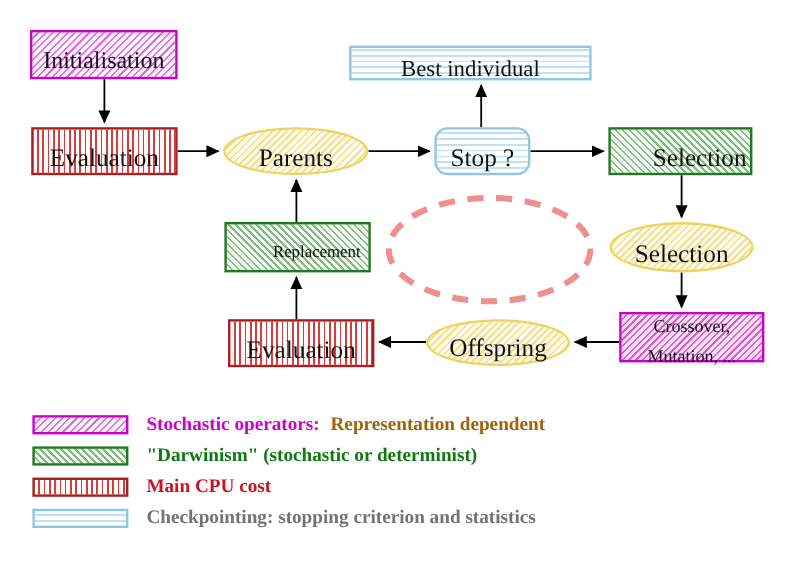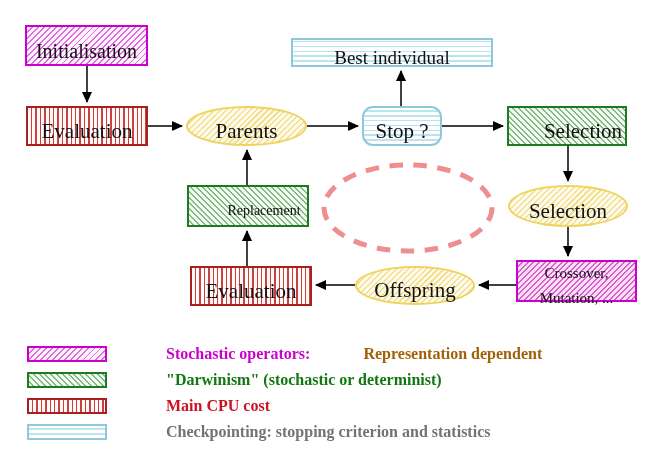--- a/index.html
+++ b/index.html
@@ -35,21 +35,21 @@
   #n-best{left:291px;top:38px;width:202px;height:29px;font-size:19px;}
   #n-stop{left:362px;top:106px;width:80px;height:40px;font-size:21px;border-radius:11px;}
   #n-selection{left:507px;top:106px;width:120px;height:40px;font-size:21px;}
   #n-genitors{left:508px;top:185px;width:120px;height:42px;font-size:21px;}
   #n-crossover{left:516px;top:260px;width:121px;height:42px;font-size:15px;flex-direction:column;line-height:1.2;}
   #n-offspring{left:355px;top:266px;width:120px;height:39px;font-size:21px;}
   #n-eval-bot{left:190px;top:266px;width:122px;height:40px;font-size:21px;}
   #n-replacement{left:187px;top:185px;width:122px;height:42px;font-size:14px;}
   #n-generation{left:324px;top:196px;width:168px;height:26px;font-size:22px;color:#f09a9a;border:none;}
   
-  .legend-row{position:absolute;left:27px;height:16px;display:flex;align-items:center;gap:44px;}
+  .legend-row{position:absolute;left:27px;height:16px;display:flex;align-items:center;}
   .swatch{width:80px;height:16px;box-sizing:border-box;flex:0 0 auto;}
   .swatch.sw-magenta{border:2px solid #cc00cc;}
   .swatch.sw-green{border:2px solid #1e7a1e;}
   .swatch.sw-red{border:2px solid #a82022;}
   .swatch.sw-cyan{border:2px solid #8fc7dc;}
   .legend-text{margin-left:15px;font-size:16px;font-weight:bold;white-space:nowrap;}
   .lt-magenta{color:#cc00cc;}
   .lt-yellow{color:#a16207;margin-left:9px;}
   .lt-green{color:#117711;}
   .lt-red{color:#cc1122;}

